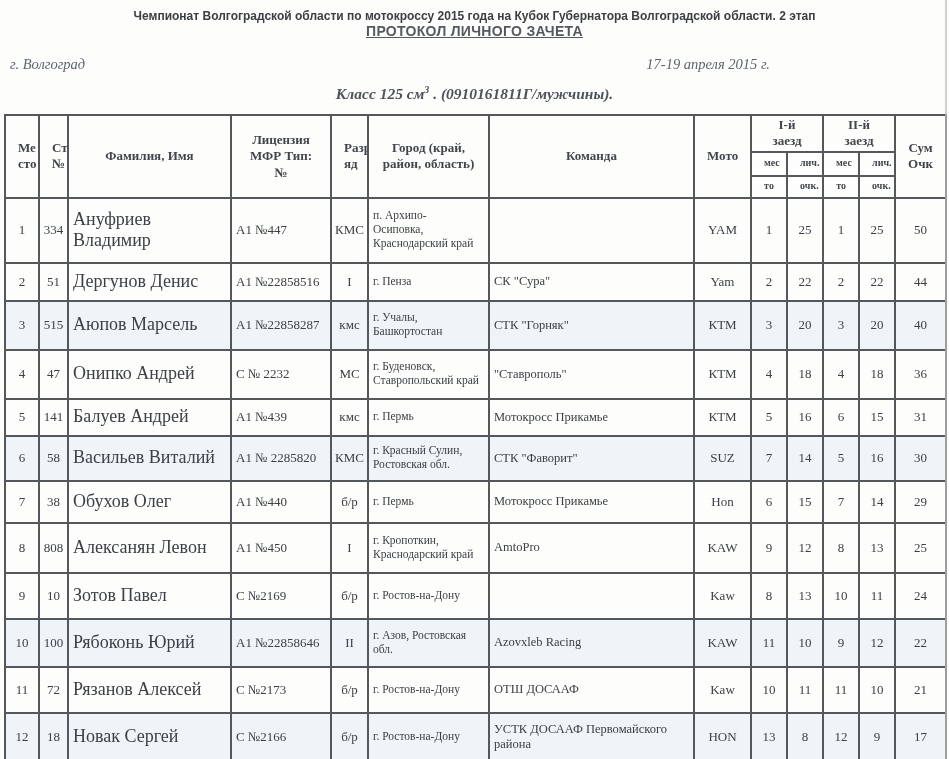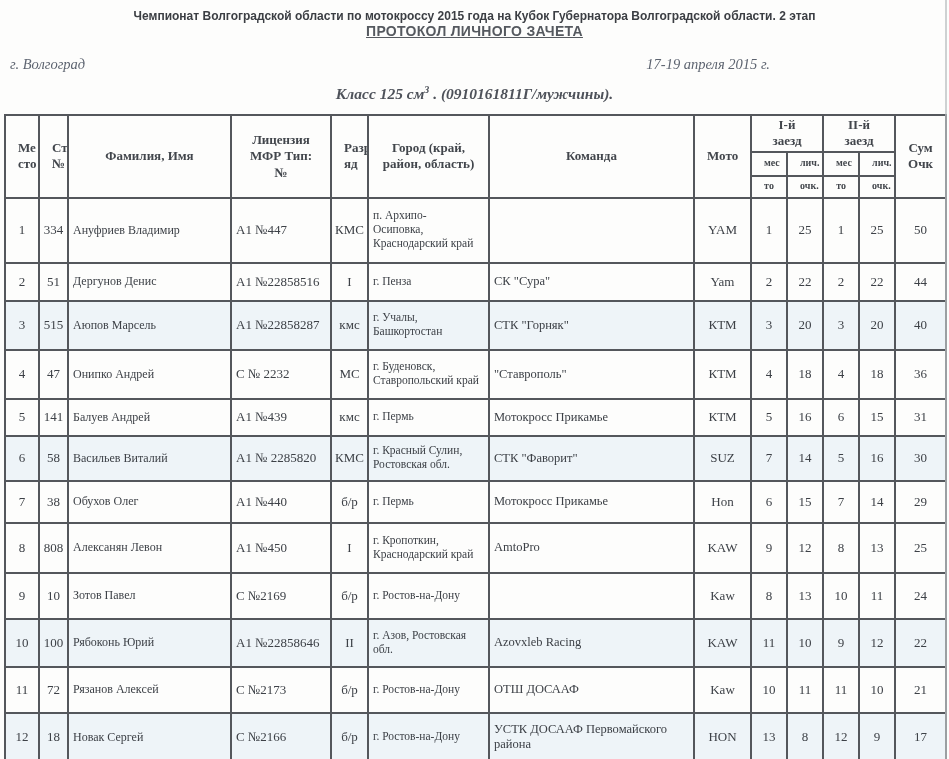--- a/index.html
+++ b/index.html
@@ -53,21 +53,21 @@
     font-size:13px; font-weight:700; color:#42464c;
     padding:1px 12px; line-height:1.25; text-align:center;
   }
   th.sub-th { font-size:10px; }
   thead tr:nth-child(1) th { height:22px; }
   thead tr:nth-child(2) th { height:20px; }
   thead tr:nth-child(3) th { height:18px; }
   td { font-size:13px; padding:1px 4px; line-height:1.2; }
   td.c { text-align:center; padding:1px 1px; }
   td.l { text-align:left;margin-top:27px; }
-  td.name-cell { font-size:12px; }
+  td.name-cell { font-size:18px; }
   td.city-cell { font-size:11.5px; line-height:1.2; }
   td.team-cell { font-size:12.5px; }
 
   tbody tr:nth-child(1)  td { height:61px; }
   tbody tr:nth-child(2)  td { height:34px; }
   tbody tr:nth-child(3)  td { height:45px; }
   tbody tr:nth-child(4)  td { height:45px; }
   tbody tr:nth-child(5)  td { height:33px; }
   tbody tr:nth-child(6)  td { height:41px; }
   tbody tr:nth-child(7)  td { height:38px; }

